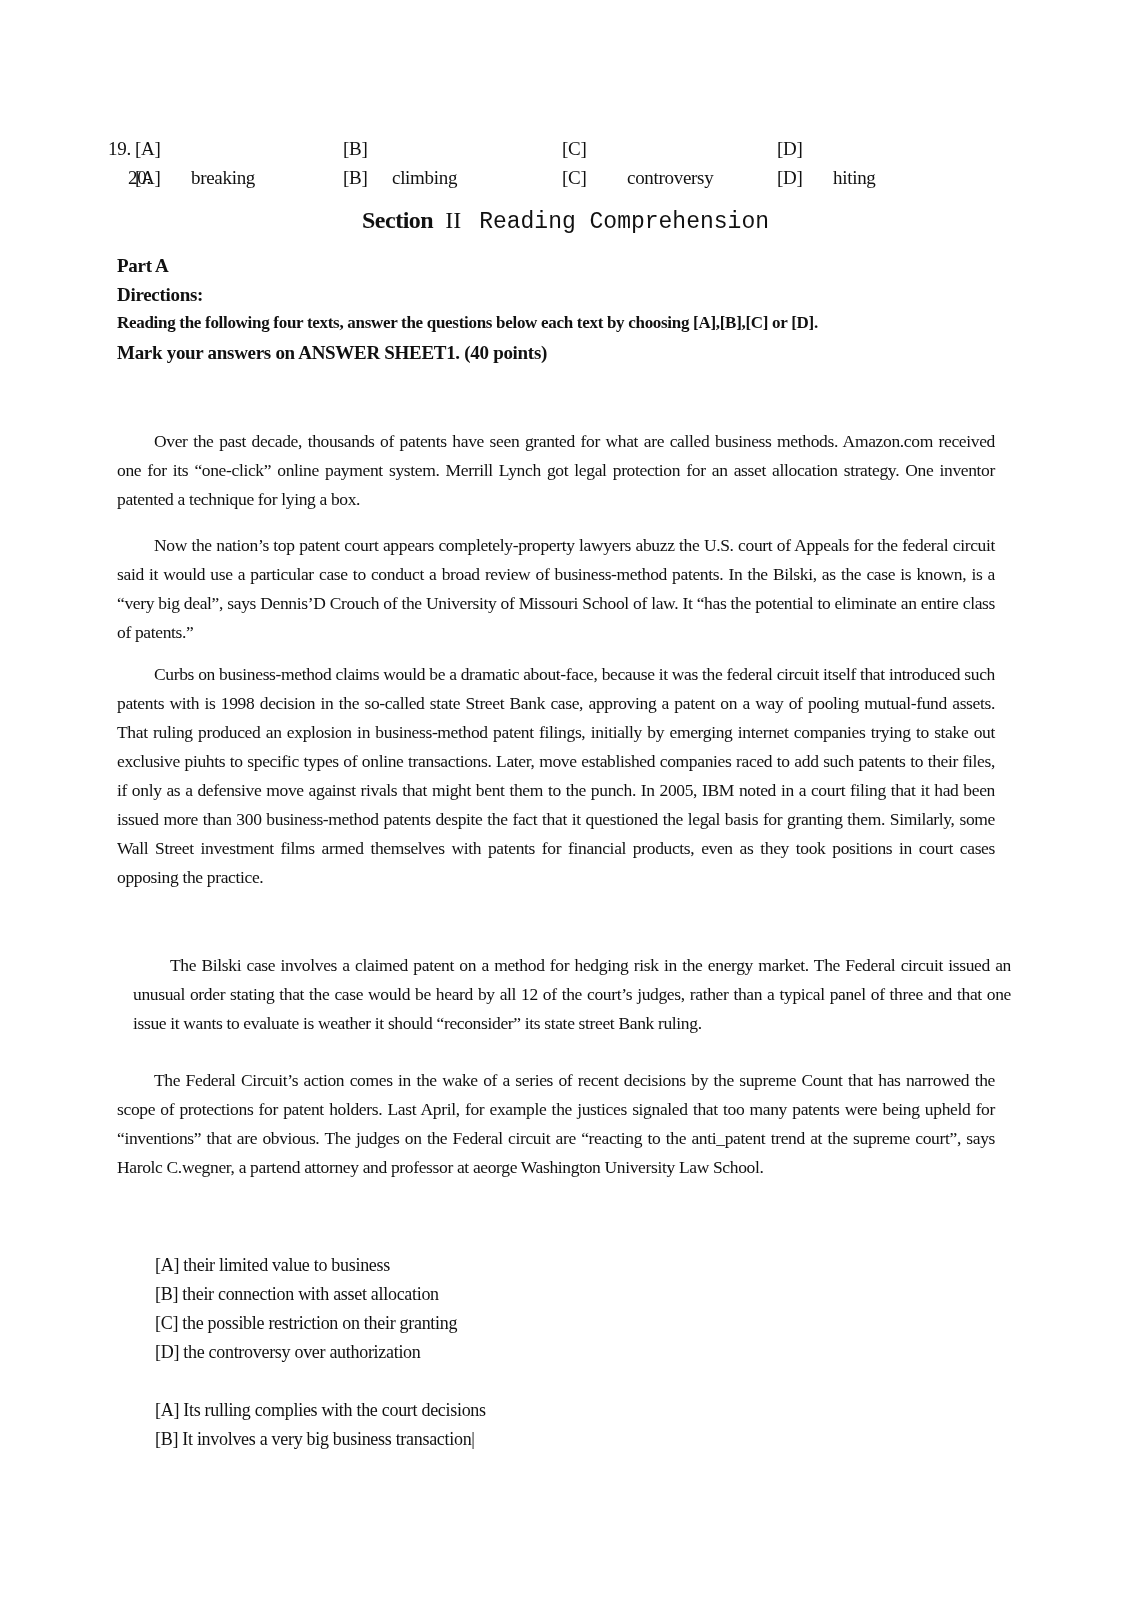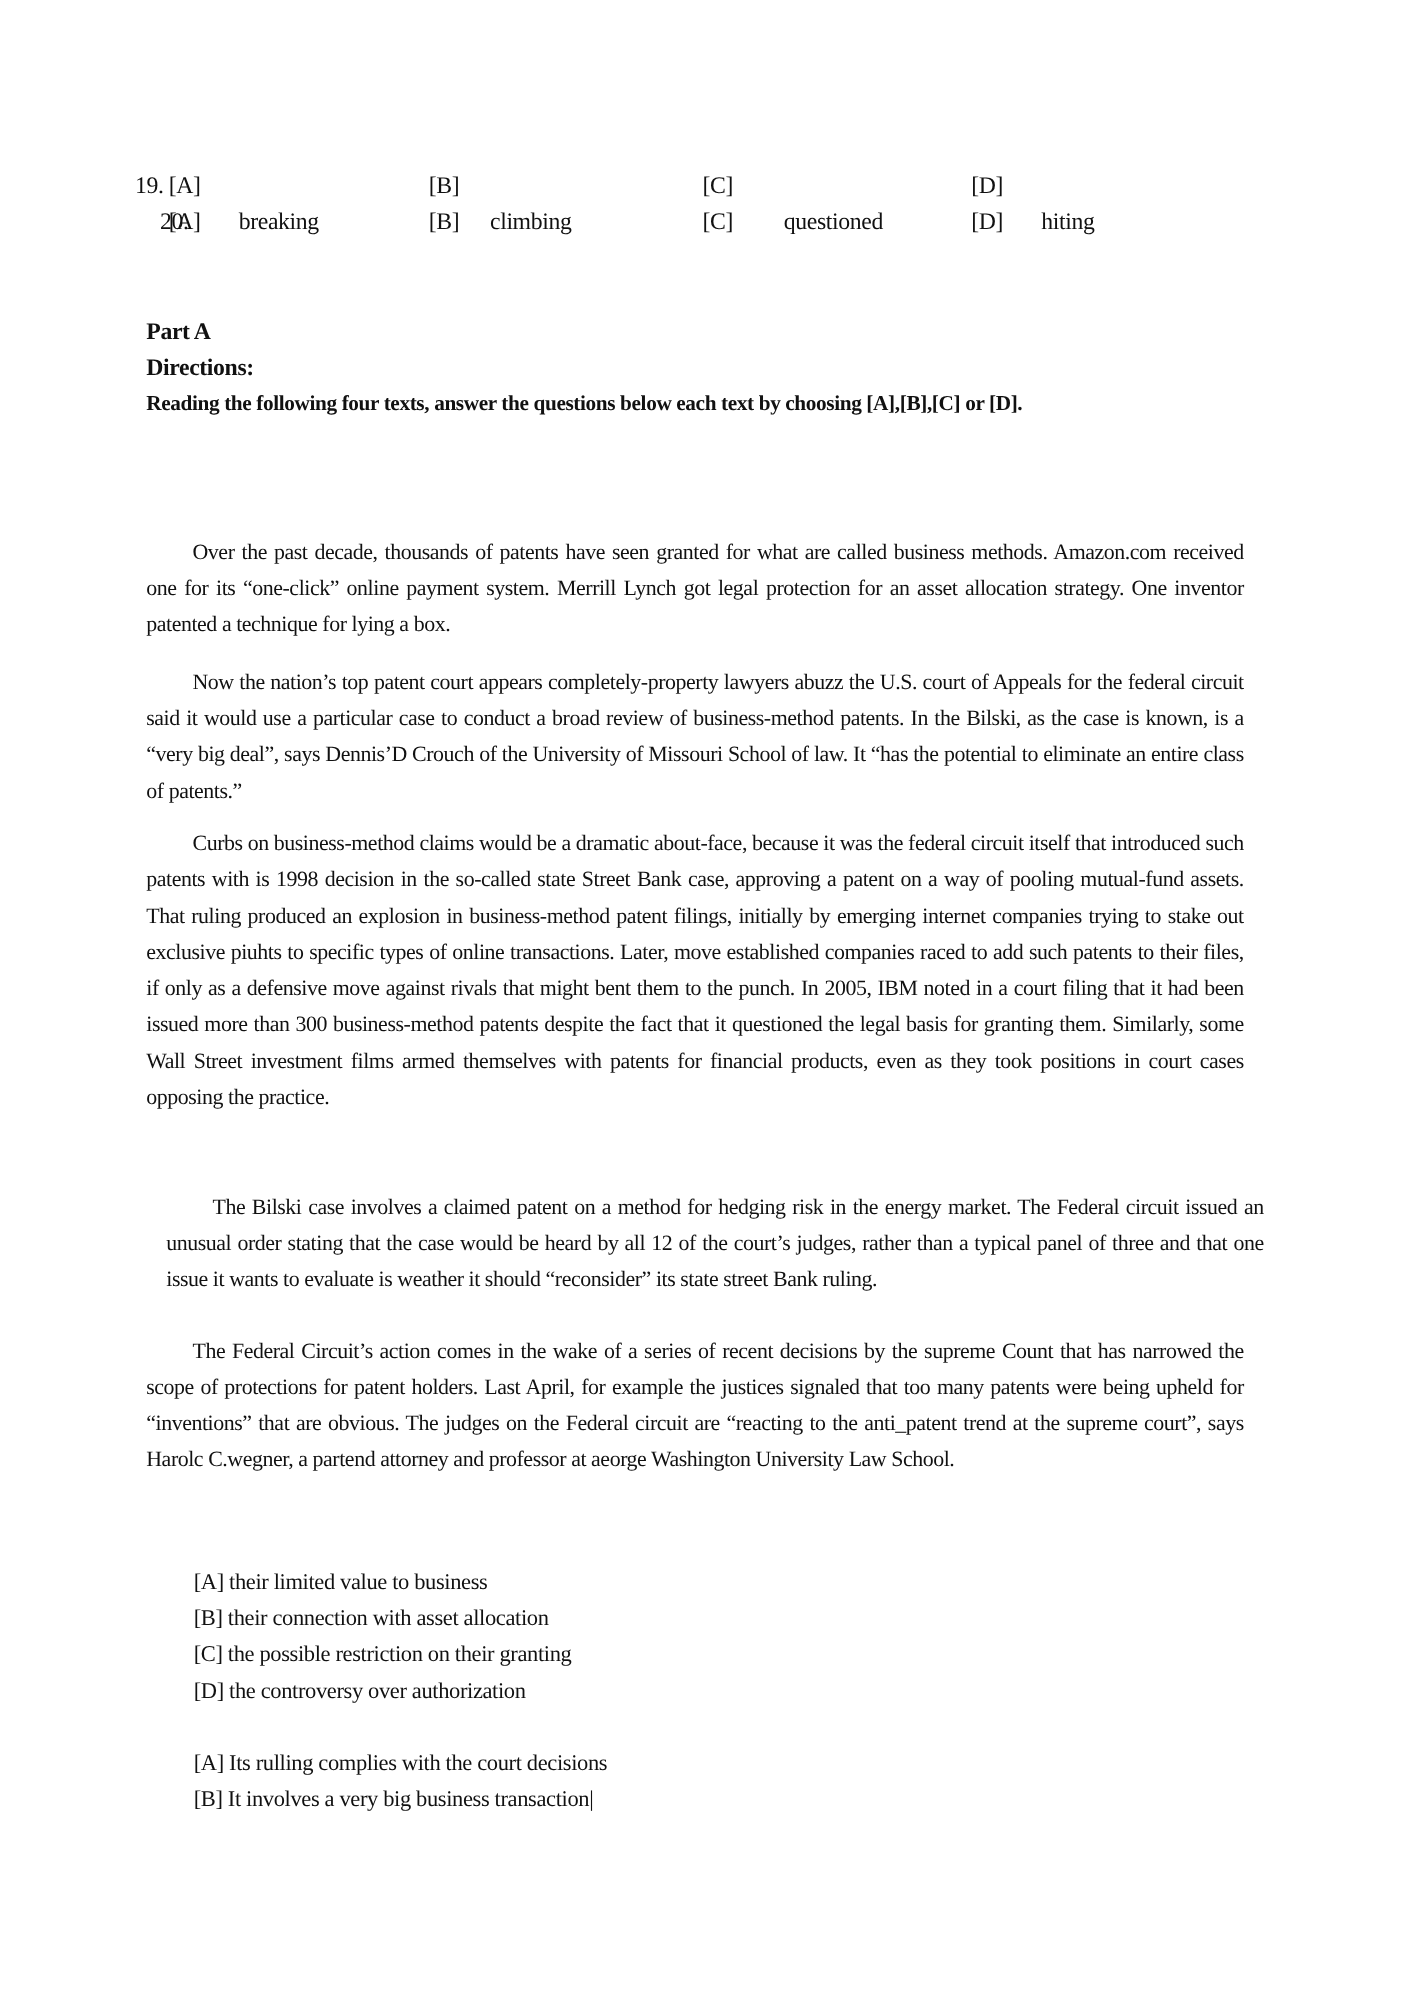--- a/index.html
+++ b/index.html
@@ -112,29 +112,33 @@
     <span style="left:562px;">[C]</span>
     <span style="left:777px;">[D]</span>
   </div>
   <div class="opt-row" style="top:167px;">
     <span style="left:108px;margin-left:20px;">20.</span>
     <span style="left:135px;">[A]</span>
     <span style="left:191px;">breaking</span>
     <span style="left:343px;">[B]</span>
     <span style="left:392px;">climbing</span>
     <span style="left:562px;">[C]</span>
-    <span style="left:627px;">questioned</span>
+    <span style="left:627px;">controversy</span>
     <span style="left:777px;">[D]</span>
     <span style="left:833px;text-align:center;">hiting</span>
   </div>
 
+  <div class="section-title">
+    <span class="sec-bold">Section</span><span class="sec-num">II</span><span class="sec-mono">Reading Comprehension</span>
+  </div>
 
   <div class="bold-line" style="top:255px;">Part A</div>
   <div class="bold-line" style="top:284px;">Directions:</div>
   <div class="bold-line" style="top:313px; font-size:17px;">Reading the following four texts, answer the questions below each text by choosing [A],[B],[C] or [D].</div>
+  <div class="bold-line" style="top:342px;">Mark your answers on ANSWER SHEET1. (40 points)</div>
 
 
   <p class="para" style="top:427px; margin:0;">Over the past decade, thousands of patents have seen granted for what are called business methods. Amazon.com received one for its “one-click” online payment system. Merrill Lynch got legal protection for an asset allocation strategy. One inventor patented a technique for lying a box.</p>
   <p class="para" style="top:531px; margin:0;">Now the nation’s top patent court appears completely-property lawyers abuzz the U.S. court of Appeals for the federal circuit said it would use a particular case to conduct a broad review of business-method patents. In the Bilski, as the case is known, is a “very big deal”, says Dennis’D Crouch of the University of Missouri School of law. It “has the potential to eliminate an entire class of patents.”</p>
   <p class="para" style="top:660px; margin:0;">Curbs on business-method claims would be a dramatic about-face, because it was the federal circuit itself that introduced such patents with is 1998 decision in the so-called state Street Bank case, approving a patent on a way of pooling mutual-fund assets. That ruling produced an explosion in business-method patent filings, initially by emerging internet companies trying to stake out exclusive piuhts to specific types of online transactions. Later, move established companies raced to add such patents to their files, if only as a defensive move against rivals that might bent them to the punch. In 2005, IBM noted in a court filing that it had been issued more than 300 business-method patents despite the fact that it questioned the legal basis for granting them. Similarly, some Wall Street investment films armed themselves with patents for financial products, even as they took positions in court cases opposing the practice.</p>
   <p class="para" style="top:935px; margin:16px;">The Bilski case involves a claimed patent on a method for hedging risk in the energy market.   The Federal circuit issued an unusual order stating that the case would be heard by all 12 of the court’s judges, rather than a typical panel of three and that one issue it wants to evaluate is weather it should “reconsider” its state street Bank ruling.</p>
   <p class="para" style="top:1066px; margin:0;">The Federal Circuit’s action comes in the wake of a series of recent decisions by the supreme Count that has narrowed the scope of protections for patent holders. Last April, for example the justices signaled that too many patents were being upheld for “inventions” that are obvious. The judges on the Federal circuit are “reacting to the anti_patent trend at the supreme court”, says Harolc C.wegner, a partend attorney and professor at aeorge Washington University Law School.</p>
 
   <div class="q-opt" style="top:1255px;">[A] their limited value to business</div>
   <div class="q-opt" style="top:1284px;">[B] their connection with asset allocation</div>

